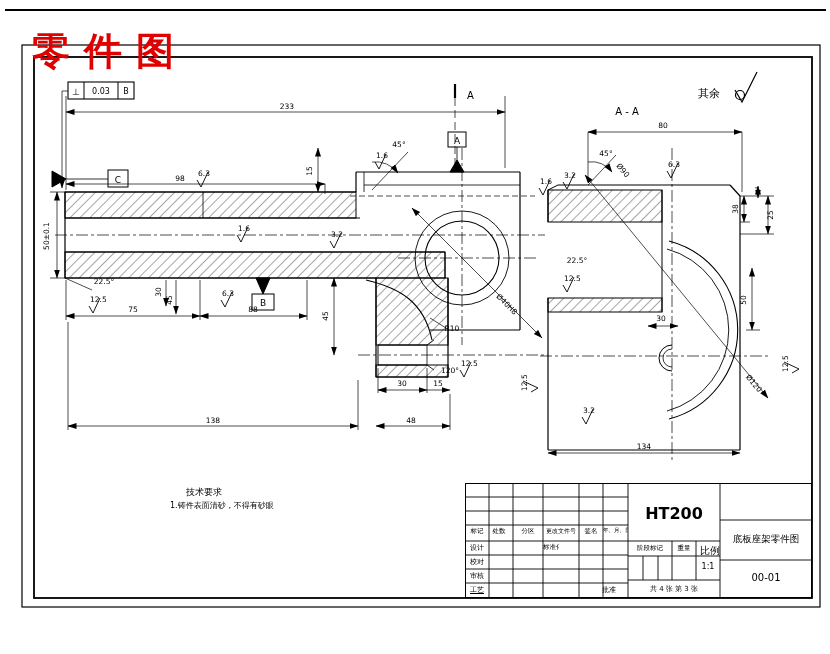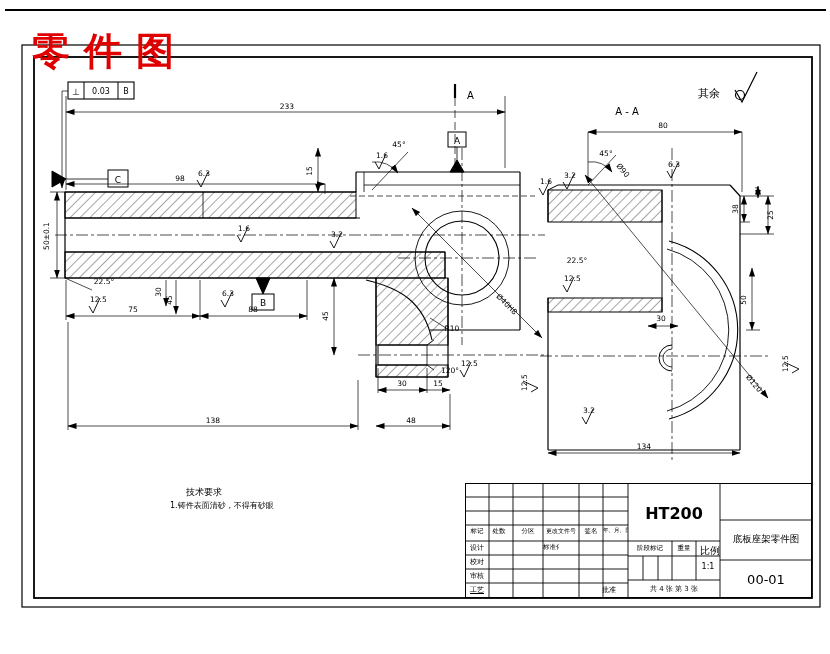--- a/index.html
+++ b/index.html
@@ -402,14 +402,14 @@
   <span class="tb-text" style="left:543px;top:543px;width:16px;font-size:6.5px;">标准化</span>
   <span class="tb-text" style="left:543px;top:585px;width:36px;font-size:7px;padding-left:48px;">批准</span>
 
   <span class="tb-text" style="left:628px;top:504px;width:92px;font-size:16px;font-weight:bold;">HT200</span>
   <span class="tb-text" style="left:628px;top:544px;width:44px;font-size:6.5px;">阶段标记</span>
   <span class="tb-text" style="left:672px;top:544px;width:24px;font-size:6.5px;">重量</span>
   <span class="tb-text" style="left:696px;top:544px;width:28px;font-size:10px;">比例</span>
   <span class="tb-text" style="left:696px;top:562px;width:24px;font-size:8px;">1:1</span>
   <span class="tb-text" style="left:628px;top:584px;width:92px;font-size:7px;">共 4 张 第 3 张</span>
   <span class="tb-text" style="left:720px;top:533px;width:92px;font-size:9.5px;font-weight:normal;">底板座架零件图</span>
-  <span class="tb-text" style="left:720px;top:572px;width:92px;font-size:13px;">00-01</span>
+  <span class="tb-text" style="left:720px;top:572px;width:92px;font-size:10px;">00-01</span>
 </div>
 
 </body></html>

